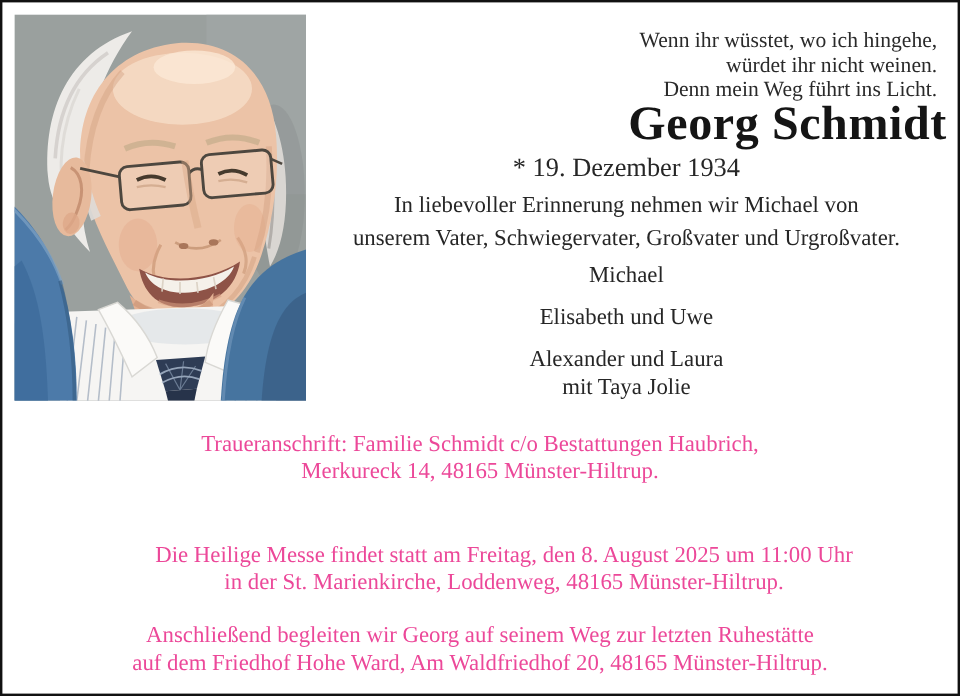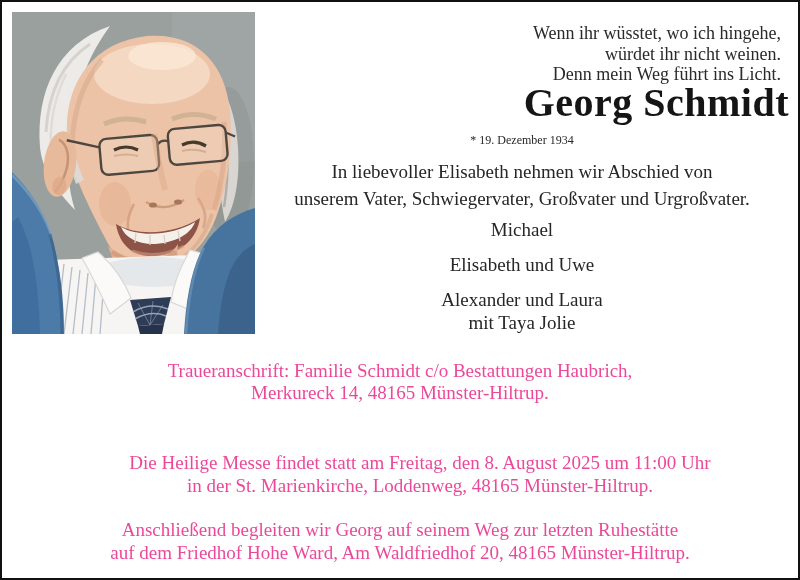--- a/index.html
+++ b/index.html
@@ -27,21 +27,21 @@
   }
   .name{
     position:absolute;left:253px;top:79px;width:534px;
     margin:0;text-align:right;
     font-size:40px;line-height:44px;font-weight:bold;
     color:#151515;letter-spacing:0.5px;
   }
   .dates{
     position:absolute;left:253px;top:127px;width:534px;
     display:flex;justify-content:center;gap:28px;
-    font-size:12px;line-height:22px;color:#262626;
+    font-size:22px;line-height:22px;color:#262626;
     white-space:nowrap;
   }
   .intro{
     position:absolute;left:253px;top:156px;width:534px;
     text-align:center;font-size:19px;line-height:27px;color:#262626;
   }
   .mourner{
     position:absolute;left:253px;width:534px;
     text-align:center;font-size:19px;line-height:22.5px;color:#262626;
   }
@@ -163,21 +163,21 @@
     <span class="line">Denn mein Weg führt ins Licht.</span>
   </div>
 
   <h1 class="name">Georg Schmidt</h1>
 
   <div class="dates">
     <span>* 19. Dezember 1934</span>
   </div>
 
   <div class="intro">
-    <span class="line">In liebevoller Elisabeth nehmen wir Abschied von</span>
+    <span class="line">In liebevoller Erinnerung nehmen wir Michael von</span>
     <span class="line">unserem Vater, Schwiegervater, Großvater und Urgroßvater.</span>
   </div>
 
   <div class="mourner m2">Elisabeth und Uwe</div>
   <div class="mourner m1">Michael</div>
   <div class="mourner m3">
     <span class="line">Alexander und Laura</span>
     <span class="line">mit Taya Jolie</span>
   </div>
 

